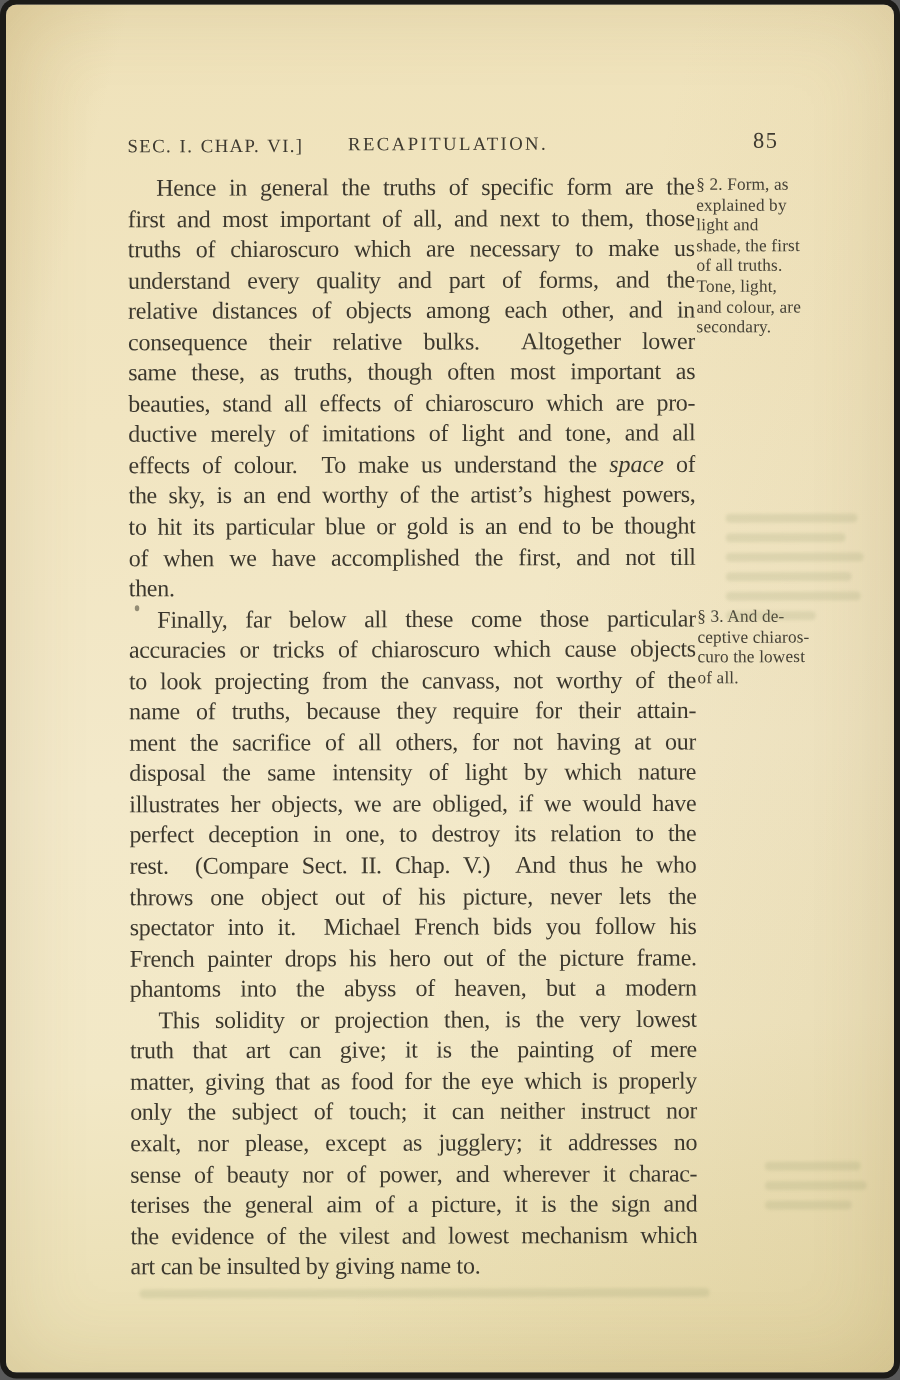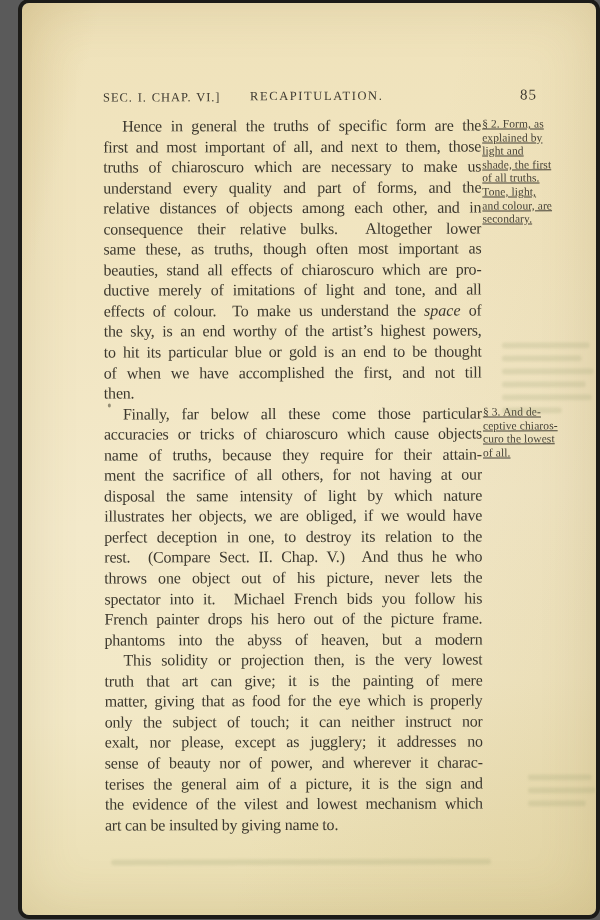--- a/index.html
+++ b/index.html
@@ -16,21 +16,20 @@
   .page {
     position: absolute;
     top: 3px; left: 4px; right: 4px; bottom: 5px;
     border-radius: 7px;
     background:
       linear-gradient(105deg, rgba(196,168,100,0.22), rgba(196,168,100,0) 10%, rgba(255,255,240,0) 55%, rgba(190,165,100,0.18) 96%),
       linear-gradient(175deg, #efe2ba 0%, #f1e5c1 30%, #f3e9ca 55%, #f2e8c6 75%, #e7dbac 100%);
     box-shadow:
       0 0 0 4px #1c1b18,
       inset 0 0 55px rgba(140,110,50,0.18);
-    margin-left: 18px;
   }
   .content {
     position: absolute; inset: 0;
     transform: rotate(-0.15deg);
     color: #3e3a30;
   }
 
   
   .running-head {
     position: absolute;
@@ -77,21 +76,21 @@
   .margin-note {
     position: absolute;
     left: 461px; width: 120px;
     font-size: 11.5px;
     line-height: 13.6px;
     letter-spacing: 0.1px;
     color: #454136;
   }
   .note-2 { top: 115px; }
   .note-3 { top: 403px; }
-  .mn-line { white-space: pre; text-decoration: underline; }
+  .mn-line { white-space: pre; }
 
   
   .smudge {
     position: absolute;
     filter: blur(1.2px);
     opacity: 0.5;
   }
   .smudge .sline {
     height: 6px; border-radius: 3px;
     background: rgba(141,150,104,0.35);
@@ -128,20 +127,21 @@
         <div class="tl">beauties, stand all effects of chiaroscuro which are pro-</div>
         <div class="tl">ductive merely of imitations of light and tone, and all</div>
         <div class="tl"><span>effects of colour.  To make us understand the </span><span class="it">space</span><span> of</span></div>
         <div class="tl">the sky, is an end worthy of the artist’s highest powers,</div>
         <div class="tl">to hit its particular blue or gold is an end to be thought</div>
         <div class="tl">of when we have accomplished the first, and not till</div>
         <div class="tl last">then.</div>
 
         <div class="tl indent">Finally, far below all these come those particular</div>
         <div class="tl">accuracies or tricks of chiaroscuro which cause objects</div>
+        <div class="tl">to look projecting from the canvass, not worthy of the</div>
         <div class="tl">name of truths, because they require for their attain-</div>
         <div class="tl">ment the sacrifice of all others, for not having at our</div>
         <div class="tl">disposal the same intensity of light by which nature</div>
         <div class="tl">illustrates her objects, we are obliged, if we would have</div>
         <div class="tl">perfect deception in one, to destroy its relation to the</div>
         <div class="tl">rest.  (Compare Sect. II. Chap. V.)  And thus he who</div>
         <div class="tl">throws one object out of his picture, never lets the</div>
         <div class="tl">spectator into it.  Michael French bids you follow his</div>
         <div class="tl">French painter drops his hero out of the picture frame.</div>
         <div class="tl">phantoms into the abyss of heaven, but a modern</div>

